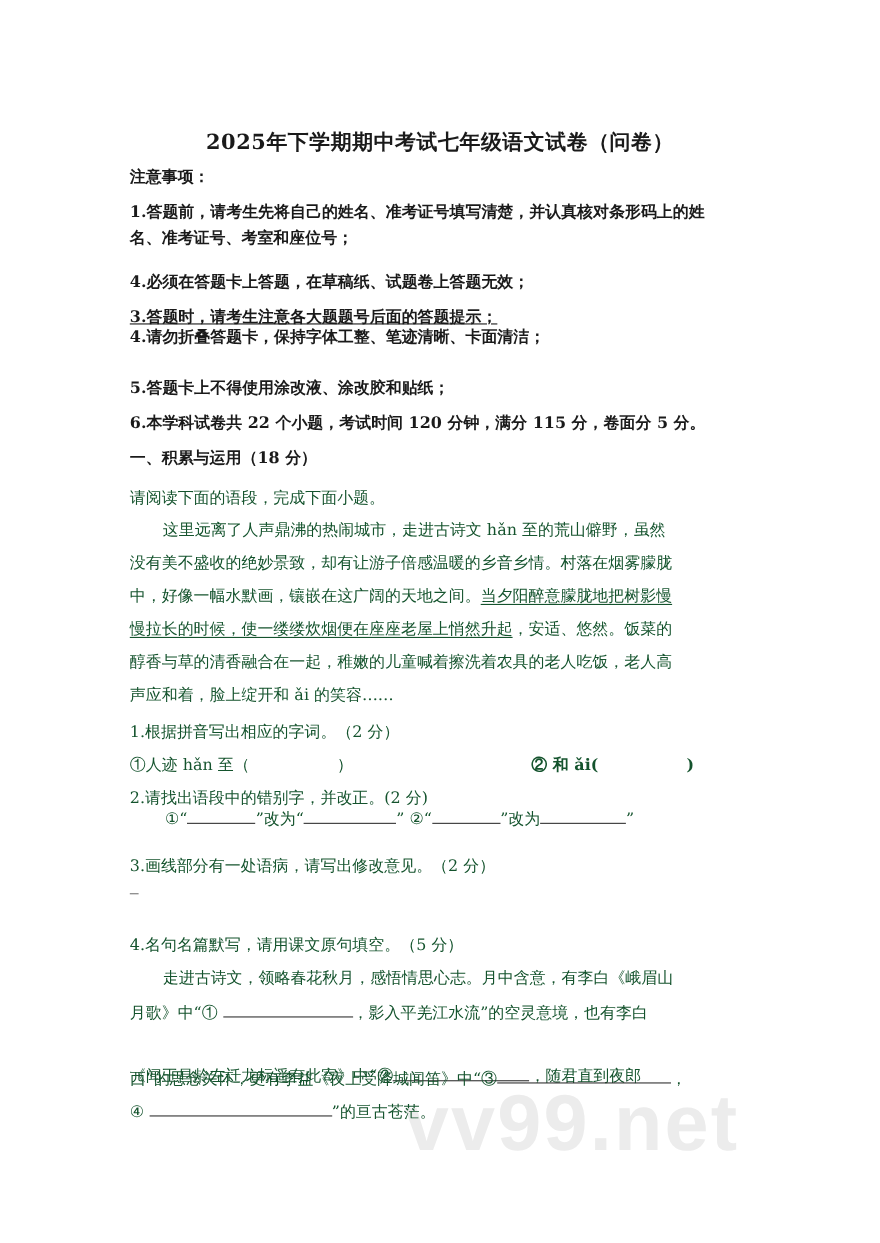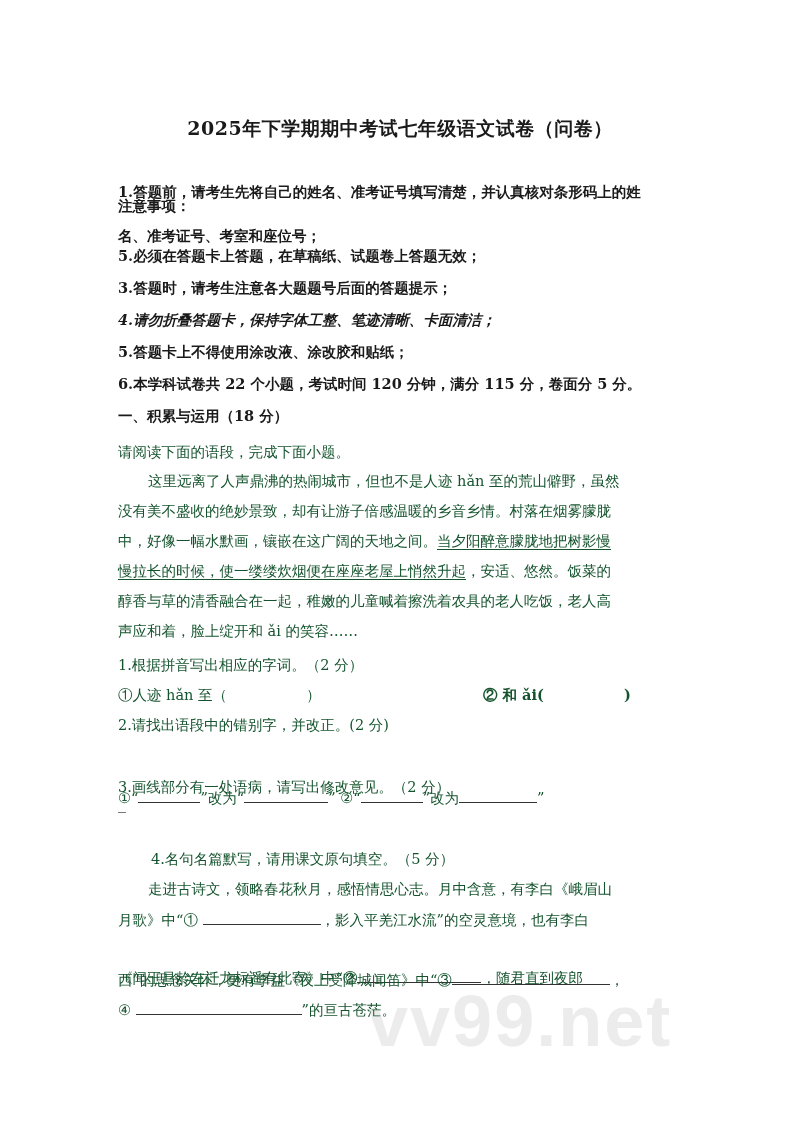--- a/index.html
+++ b/index.html
@@ -26,32 +26,32 @@
   .dash { position: absolute; left: 118px; top: 812px; width: 8px; height: 1px; background: #777; }
 </style>
 </head>
 <body>
 
 <div class="watermark">vv99.net</div>
 
 <div class="page">
   <div class="title">2025年下学期期中考试七年级语文试卷（问卷）</div>
 
-  <div class="line bold" style="top:151px;margin-top:46px;">注意事项：</div>
+  <div class="line bold" style="top:151px;">注意事项：</div>
   <div class="line bold" style="top:183px;">1.答题前，请考生先将自己的姓名、准考证号填写清楚，并认真核对条形码上的姓</div>
-  <div class="line bold" style="top:227px;">名、准考证号、考室和座位号；</div>
-  <div class="line bold" style="top:247px;">5.必须在答题卡上答题，在草稿纸、试题卷上答题无效；</div>
-  <div class="line bold" style="top:279px;">3.答题时，请考生注意各大题题号后面的答题提示；</div>
-  <div class="line bold" style="top:311px;font-style:italic;">4.请勿折叠答题卡，保持字体工整、笔迹清晰、卡面清洁；</div>
+  <div class="line bold" style="top:207px;">名、准考证号、考室和座位号；</div>
+  <div class="line bold" style="top:247px;">4.必须在答题卡上答题，在草稿纸、试题卷上答题无效；</div>
+  <div class="line bold" style="top:279px;text-decoration:underline;">3.答题时，请考生注意各大题题号后面的答题提示；</div>
+  <div class="line bold" style="top:297px;">4.请勿折叠答题卡，保持字体工整、笔迹清晰、卡面清洁；</div>
   <div class="line bold" style="top:343px;">5.答题卡上不得使用涂改液、涂改胶和贴纸；</div>
   <div class="line bold" style="top:375px;">6.本学科试卷共 22 个小题，考试时间 120 分钟，满分 115 分，卷面分 5 分。</div>
   <div class="line bold" style="top:407px;">一、积累与运用（18 分）</div>
 
   <div class="line normal" style="top:443px;">请阅读下面的语段，完成下面小题。</div>
-  <div class="line normal indent" style="top:472px;">这里远离了人声鼎沸的热闹城市，但也不是人迹 hǎn 至的荒山僻野，虽然</div>
+  <div class="line normal indent" style="top:472px;">这里远离了人声鼎沸的热闹城市，走进古诗文 hǎn 至的荒山僻野，虽然</div>
   <div class="line normal" style="top:502px;">没有美不盛收的绝妙景致，却有让游子倍感温暖的乡音乡情。村落在烟雾朦胧</div>
   <div class="line normal" style="top:532px;">
     <span>中，好像一幅水默画，镶嵌在这广阔的天地之间。</span><span class="ul">当夕阳醉意朦胧地把树影慢</span>
   </div>
   <div class="line normal" style="top:562px;">
     <span class="ul">慢拉长的时候，使一缕缕炊烟便在座座老屋上悄然升起</span><span>，安适、悠然。饭菜的</span>
   </div>
   <div class="line normal" style="top:592px;">醇香与草的清香融合在一起，稚嫩的儿童喊着擦洗着农具的老人吃饭，老人高</div>
   <div class="line normal" style="top:622px;">声应和着，脸上绽开和 ǎi 的笑容……</div>
 
@@ -61,28 +61,28 @@
     <span style="display:inline-block;width:70px;"></span>
     <span>）</span>
   </div>
   <div class="line normal" style="top:686px; left:483px;font-weight:bold;">
     <span>② 和  ǎi(</span>
     <span style="display:inline-block;width:70px;"></span>
     <span>)</span>
   </div>
 
   <div class="line normal" style="top:716px;">2.请找出语段中的错别字，并改正。(2 分)</div>
-  <div class="line normal" style="top:788px;">
+  <div class="line normal" style="top:734px;margin-left:32px;">
     <span>①“</span><span class="blank" style="width:62px;"></span><span>”改为“</span><span class="blank" style="width:84px;"></span><span>”  ②“</span><span class="blank" style="width:62px;"></span><span>”改为</span><span class="blank" style="width:78px;"></span><span>”</span>
   </div>
 
   <div class="line normal" style="top:778px;text-align:center;">3.画线部分有一处语病，请写出修改意见。（2 分）</div>
   <div class="dash"></div>
 
-  <div class="line normal" style="top:850px;margin-left:33px;">4.名句名篇默写，请用课文原句填空。（5 分）</div>
+  <div class="line normal" style="top:850px;">4.名句名篇默写，请用课文原句填空。（5 分）</div>
   <div class="line normal indent" style="top:880px;">走进古诗文，领略春花秋月，感悟情思心志。月中含意，有李白《峨眉山</div>
   <div class="line normal" style="top:910px;">
     <span>月歌》中“①</span> <span class="blank" style="width:118px;"></span><span>，影入平羌江水流”的空灵意境，也有李白</span>
   </div>
   <div class="line normal" style="top:968px;">
     <span>《闻王昌龄左迁龙标遥有此寄》中“②</span><span class="blank" style="width:124px;"></span><span>，随君直到夜郎</span>
   </div>
   <div class="line normal" style="top:970px;">
     <span>西”的思念关怀，更有李益《夜上受降城闻笛》中“③</span><span class="blank" style="width:158px;"></span><span>，</span>
   </div>

